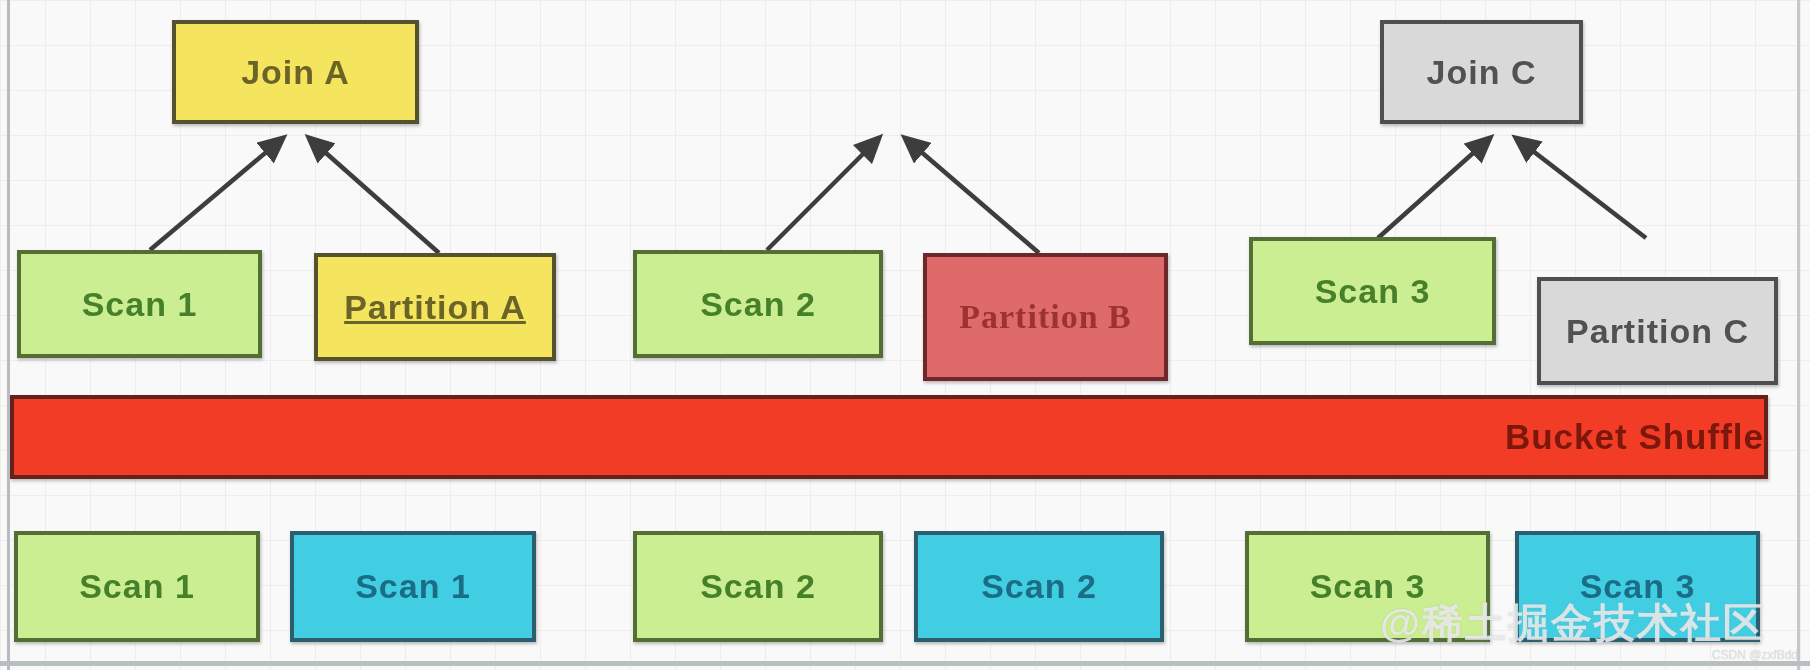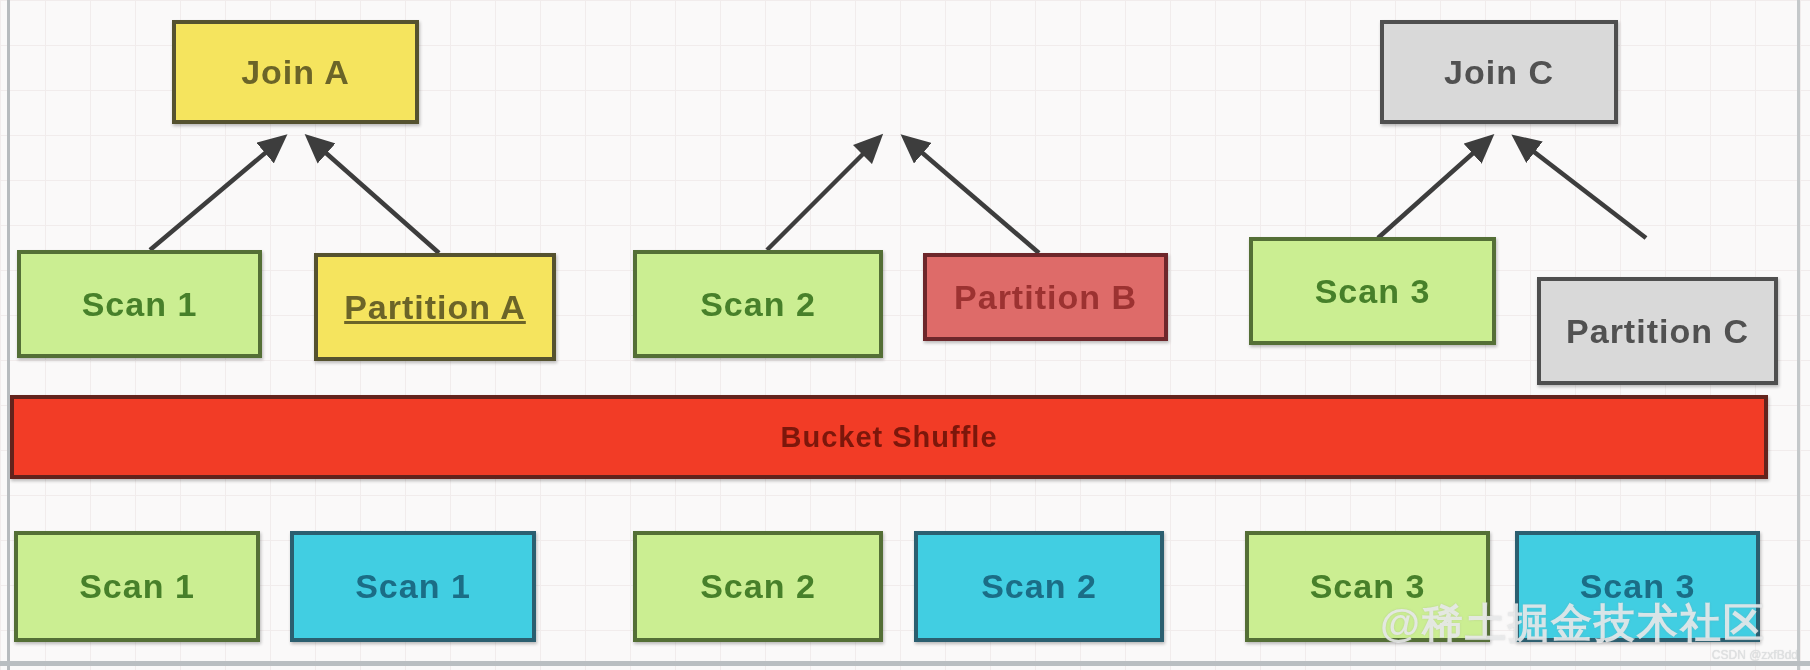--- a/index.html
+++ b/index.html
@@ -29,21 +29,21 @@
     position:absolute;display:flex;align-items:center;justify-content:center;
     border:4px solid #444;box-sizing:border-box;
     font-weight:bold;font-size:34px;letter-spacing:1px;
     box-shadow:1px 2px 3px rgba(40,40,40,.30);
   }
   .box.yellow {background:var(--yellow-fill); border-color:var(--yellow-border); color:var(--yellow-text);}
   .box.green  {background:var(--green-fill);  border-color:var(--green-border);  color:var(--green-text);}
   .box.salmon {background:var(--salmon-fill); border-color:var(--salmon-border); color:var(--salmon-text);}
   .box.gray   {background:var(--gray-fill);   border-color:var(--gray-border);   color:var(--gray-text);}
   .box.cyan   {background:var(--cyan-fill);   border-color:var(--cyan-border);   color:var(--cyan-text);}
-  .box.redbar {background:var(--red-fill);    border-color:var(--red-border);    color:var(--red-text); font-size:29px;}
+  .box.redbar {background:var(--red-fill);    border-color:var(--red-border);    color:var(--red-text); font-size:35px;justify-content:flex-end;}
 
   #arrows{position:absolute;left:0;top:0;}
 
   #watermark-community{
     position:absolute;left:1380px;top:596px;width:420px;
     font-size:41px;font-weight:bold;letter-spacing:2px;
     color:rgba(233,235,236,.88);
     text-shadow:0 0 2px rgba(150,150,150,.35);
     filter:blur(.4px);white-space:nowrap;
   }
@@ -58,21 +58,21 @@
 <body>
 
 <div id="stage">
   <div id="grid"></div>
 
   <div id="diagram">
 
     <div class="box yellow" style="left:172px;top:20px;width:247px;height:104px;">
       <span>Join A</span>
     </div>
-    <div class="box gray" style="left:1380px;top:20px;width:238px;height:104px;">
+    <div class="box gray" style="left:1380px;top:20px;width:203px;height:104px;">
       <span>Join C</span>
     </div>
 
     <svg id="arrows" width="1810" height="670" viewBox="0 0 1810 670">
       <defs>
         <marker id="ah" markerWidth="7" markerHeight="6" refX="5.2" refY="3" orient="auto">
           <path d="M0,0 L6.5,3 L0,6 Z" fill="#3d3d3d"></path>
         </marker>
       </defs>
       <g stroke="#3d3d3d" stroke-width="4.5" fill="none">
@@ -87,21 +87,21 @@
 
     <div class="box green" style="left:17px;top:250px;width:245px;height:108px;">
       <span>Scan 1</span>
     </div>
     <div class="box yellow" style="left:314px;top:253px;width:242px;height:108px;text-decoration:underline;">
       <span>Partition A</span>
     </div>
     <div class="box green" style="left:633px;top:250px;width:250px;height:108px;">
       <span>Scan 2</span>
     </div>
-    <div class="box salmon" style="left:923px;top:253px;width:245px;height:88px;">
+    <div class="box salmon" style="left:923px;top:253px;width:245px;height:128px;font-family:Liberation Serif, serif;">
       <span>Partition B</span>
     </div>
     <div class="box green" style="left:1249px;top:237px;width:247px;height:108px;">
       <span>Scan 3</span>
     </div>
     <div class="box gray" style="left:1537px;top:237px;width:241px;height:108px;margin-top:40px;">
       <span>Partition C</span>
     </div>
 
     <div class="box redbar" style="left:10px;top:395px;width:1758px;height:84px;">

